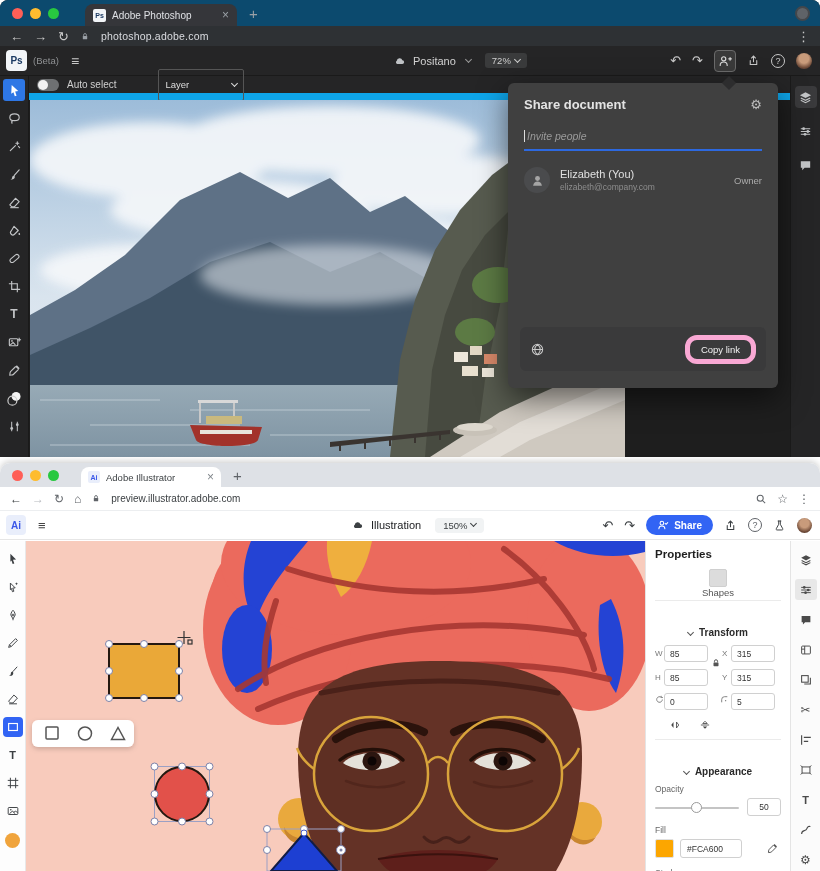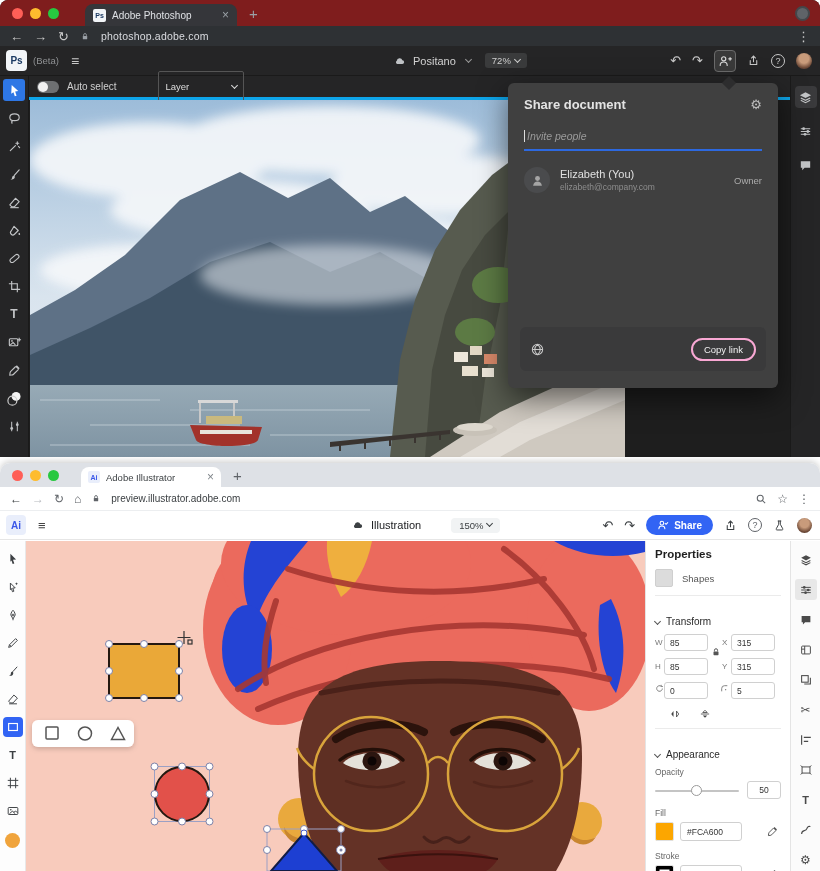--- a/index.html
+++ b/index.html
@@ -6,21 +6,21 @@
   html,body { width:820px; height:871px; overflow:hidden; background:#fff;
     font-family:"Liberation Sans", sans-serif; }
   .abs { position:absolute; }
   svg { display:block; }
   .chev { display:inline-block; width:5px; height:5px; border-right:1.4px solid currentColor;
     border-bottom:1.4px solid currentColor; transform:rotate(45deg); margin-left:4px; margin-top:-3px; }
 
   
   .psw { position:absolute; top:0; left:0; width:820px; height:457px; background:#1E1E1E;
     border-radius:8px 8px 0 0; overflow:visible; }
-  .ps-tabs { height:26px; background:#7f1d1d; display:flex; align-items:center;
+  .ps-tabs { height:26px; background:#0c4a6e; display:flex; align-items:center;
     border-radius:8px 8px 0 0; position:relative; }
   .lights { display:flex; gap:7px; padding:0 10px 0 12px; }
   .light { width:11px; height:11px; border-radius:50%; }
   .ps-tab { margin-left:16px; width:152px; height:22px; margin-top:4px; background:#35363A;
     border-radius:8px 8px 0 0; display:flex; align-items:center; padding:0 8px; gap:6px;
     color:#DFE1E5; font-size:10px; }
   .favicon-ps { width:13px; height:13px; border-radius:2px; background:#F2F5F8; color:#1B3A63;
     font-size:7px; font-weight:bold; display:flex; align-items:center; justify-content:center; }
   .tabclose { margin-left:auto; color:#9AA0A6; font-size:12px; line-height:1; cursor:default; }
   .newtab { color:#9AA0A6; font-size:15px; margin-left:12px; }
@@ -46,21 +46,21 @@
     display:flex; align-items:center; justify-content:center; color:#C9C9C9; }
   .avatar { width:16px; height:16px; border-radius:50%;
     background:radial-gradient(circle at 50% 35%, #C89B7B 0 35%, #6E4A38 70%, #3E2A22 100%); }
   .ps-raill { position:absolute; left:0; top:76px; width:29px; height:381px; background:#252526;
     border-right:1px solid #1A1A1A; display:flex; flex-direction:column; align-items:center;
     padding-top:3px; gap:6px; }
   .tool { width:22px; height:22px; display:flex; align-items:center; justify-content:center; color:#C3C5C7; }
   .tool.sel { background:#2E77E5; border-radius:3px; color:#fff; }
   .tool .tglyph { font-size:12px; font-weight:bold; }
   .ps-options { position:absolute; left:29px; top:76px; width:761px; height:24px; background:#252526;
-    border-bottom:3px solid #0ea5e9; display:flex; align-items:center; gap:8px; padding-left:8px;
+    border-bottom:7px solid #0ea5e9; display:flex; align-items:center; gap:8px; padding-left:8px;
     color:#CFCFCF; font-size:10px;text-align:right; }
   .toggle { width:22px; height:12px; border-radius:6px; background:#6E7072; position:relative; }
   .toggle .knob { position:absolute; left:1px; top:1px; width:10px; height:10px; border-radius:50%; background:#F2F2F2; }
   .layer-dd { width:86px; height:32px; border:1px solid #555; border-radius:2px; display:flex;
     align-items:center; padding:0 6px; color:#DDD; font-size:9.5px; margin-left:34px;gap:38px; }
   .layer-dd .chev { margin-left:auto; }
   .ps-canvasbg { position:absolute; left:29px; top:100px; width:761px; height:357px; background:#1E1E1E; }
   .ps-railr { position:absolute; right:0; top:76px; width:30px; height:381px; background:#252526;
     border-left:1px solid #1A1A1A; display:flex; flex-direction:column; align-items:center;
     padding-top:10px; gap:12px; color:#C3C5C7; }
@@ -83,21 +83,21 @@
   .sd-person { display:flex; align-items:center; gap:10px; padding:0 16px; margin-top:16px; }
   .sd-avatar { width:26px; height:26px; border-radius:50%; background:#4A4B4D; color:#A5A5A5;
     display:flex; align-items:center; justify-content:center; }
   .sd-name { font-size:11px; color:#E0E0E0; }
   .sd-email { font-size:8.5px; color:#8E8E8E; margin-top:2px; }
   .sd-role { margin-left:auto; font-size:9.5px; color:#ABABAB; }
   .sd-footer { position:absolute; left:12px; right:12px; bottom:17px; height:44px; background:#3A3A3B;
     border-radius:6px; display:flex; align-items:center; gap:9px; padding:0 10px; }
   .sd-public { font-size:8.5px; color:#D6D6D6; line-height:1.5; width:140px; }
   .sd-public b { color:#FFF; }
-  .copylink { margin-left:auto; border:2px solid #f9a8d4; border-radius:12px; padding:4px 11px;
+  .copylink { margin-left:auto; border:5px solid #f9a8d4; border-radius:12px; padding:4px 11px;
     font-size:9.5px; color:#F0F0F0; white-space:nowrap; }
 
   
   .aiw { position:absolute; top:463px; left:0; width:820px; height:408px; background:#fff;
     border-radius:10px 10px 0 0; box-shadow:0 -2px 6px rgba(0,0,0,.18); }
   .ai-tabs { height:24px; background:#DEE1E6; border-radius:10px 10px 0 0; display:flex; align-items:center; }
   .ai-tab { margin-left:12px; width:140px; height:20px; margin-top:4px; background:#fff;
     border-radius:8px 8px 0 0; display:flex; align-items:center; padding:0 7px; gap:6px;
     color:#3C4043; font-size:9.5px; }
   .favicon-ai { width:12px; height:12px; border-radius:2px; background:#E9EEFB; color:#3B57E8;
@@ -108,42 +108,42 @@
   .ai-url { font-size:10px; color:#3C4043; }
   .ai-tb-right { margin-left:auto; display:flex; align-items:center; gap:10px; }
   .ai-appbar { height:29px; background:#fff; border-bottom:1px solid #E6E6E6; display:flex;
     align-items:center; color:#3C4043; position:relative; }
   .ai-logo { width:20px; height:20px; margin-left:6px; border-radius:4px; background:#E9EEFB;
     color:#3B57E8; font-size:10px; font-weight:bold; display:flex; align-items:center; justify-content:center; }
   .ai-menu { font-size:13px; margin-left:12px; color:#444; }
   .ai-docgroup { position:absolute; left:350px; display:flex; align-items:center; gap:6px;
     font-size:11px; color:#202124; }
   .ai-zoom { background:#F1F3F4; border-radius:4px; padding:2px 8px; font-size:9.5px; color:#3C4043;
-    display:flex; align-items:center; margin-left:24px;text-align:right; }
+    display:flex; align-items:center; margin-left:8px;text-align:right; }
   .ai-rightgroup { margin-left:auto; display:flex; align-items:center; gap:11px; padding-right:8px; }
   .ai-glyph { font-size:13px; color:#3C4043; line-height:1; }
   .sharebtn { height:20px; background:#3264F4; border-radius:10px; display:flex; align-items:center;
     gap:5px; padding:0 11px; color:#fff; font-size:10px; font-weight:bold; }
   .ai-raill { position:absolute; left:0; top:78px; width:26px; height:330px; background:#FDFDFD;
     border-right:1px solid #E8E8E8; display:flex; flex-direction:column; align-items:center;
     padding-top:8px; gap:8px; color:#3C4043; }
   .aitool { width:20px; height:20px; display:flex; align-items:center; justify-content:center; }
   .aitool.sel { background:#3264F4; border-radius:4px; color:#fff; }
   .aitool .tglyph { font-size:11px; font-weight:bold; }
   .fillswatch { width:15px; height:15px; border-radius:50%; background:#F0A43C; margin-top:4px; }
   .ai-canvas { position:absolute; left:26px; top:78px; width:619px; height:330px; background:#F8CBBC; overflow:hidden; }
   .ai-props { position:absolute; left:645px; top:78px; width:145px; height:330px; background:#FFF;
     border-left:1px solid #E4E4E4; padding:7px 9px; overflow:hidden; color:#333; }
   .p-title { font-size:11.5px; font-weight:bold; color:#1F1F1F; }
-  .p-selrow { display:flex; align-items:center; gap:9px; margin-top:9px; padding-bottom:8px;
-    border-bottom:1px solid #EBEBEB; }
+  .p-selrow { display:flex; align-items:center; gap:0; margin-top:9px; padding-bottom:2px;
+    border-bottom:1px solid #EBEBEB;flex-direction:column; }
   .p-selswatch { width:18px; height:18px; background:#DCDCDC; border:1px solid #CFCFCF; border-radius:2px; }
   .p-sellabel { font-size:9.5px; color:#555; }
-  .p-sechead { display:flex; align-items:center; gap:6px; margin-top:20px; font-size:10px;
-    font-weight:normal; color:#2A2A2A; }
+  .p-sechead { display:flex; align-items:center; gap:6px; margin-top:26px; font-size:10px;
+    font-weight:bold; color:#2A2A2A;justify-content:center; }
   .p-sechead .chev { margin:0 0 0 0; border-color:#555; }
   .tf { position:relative; height:88px; margin-top:7px; font-size:8px; color:#777; }
   .tf-lab { position:absolute; width:9px; text-align:left; line-height:17px; }
   .tf-in { position:absolute; width:44px; height:17px; border:1px solid #D0D0D0; border-radius:3px;
     background:#fff; font-size:8.5px; color:#333; display:flex; align-items:center; padding-left:5px; }
   .p-div { border-bottom:1px solid #EBEBEB; margin-top:6px; }
   .ap-lab { font-size:8.5px; color:#666; margin-top:7px; }
   .op-row { position:relative; height:20px; margin-top:4px; }
   .op-track { position:absolute; left:0; top:9px; width:84px; height:2px; background:#C4C4C4; border-radius:1px; }
   .op-knob { position:absolute; left:36px; top:4px; width:11px; height:11px; border-radius:50%;

